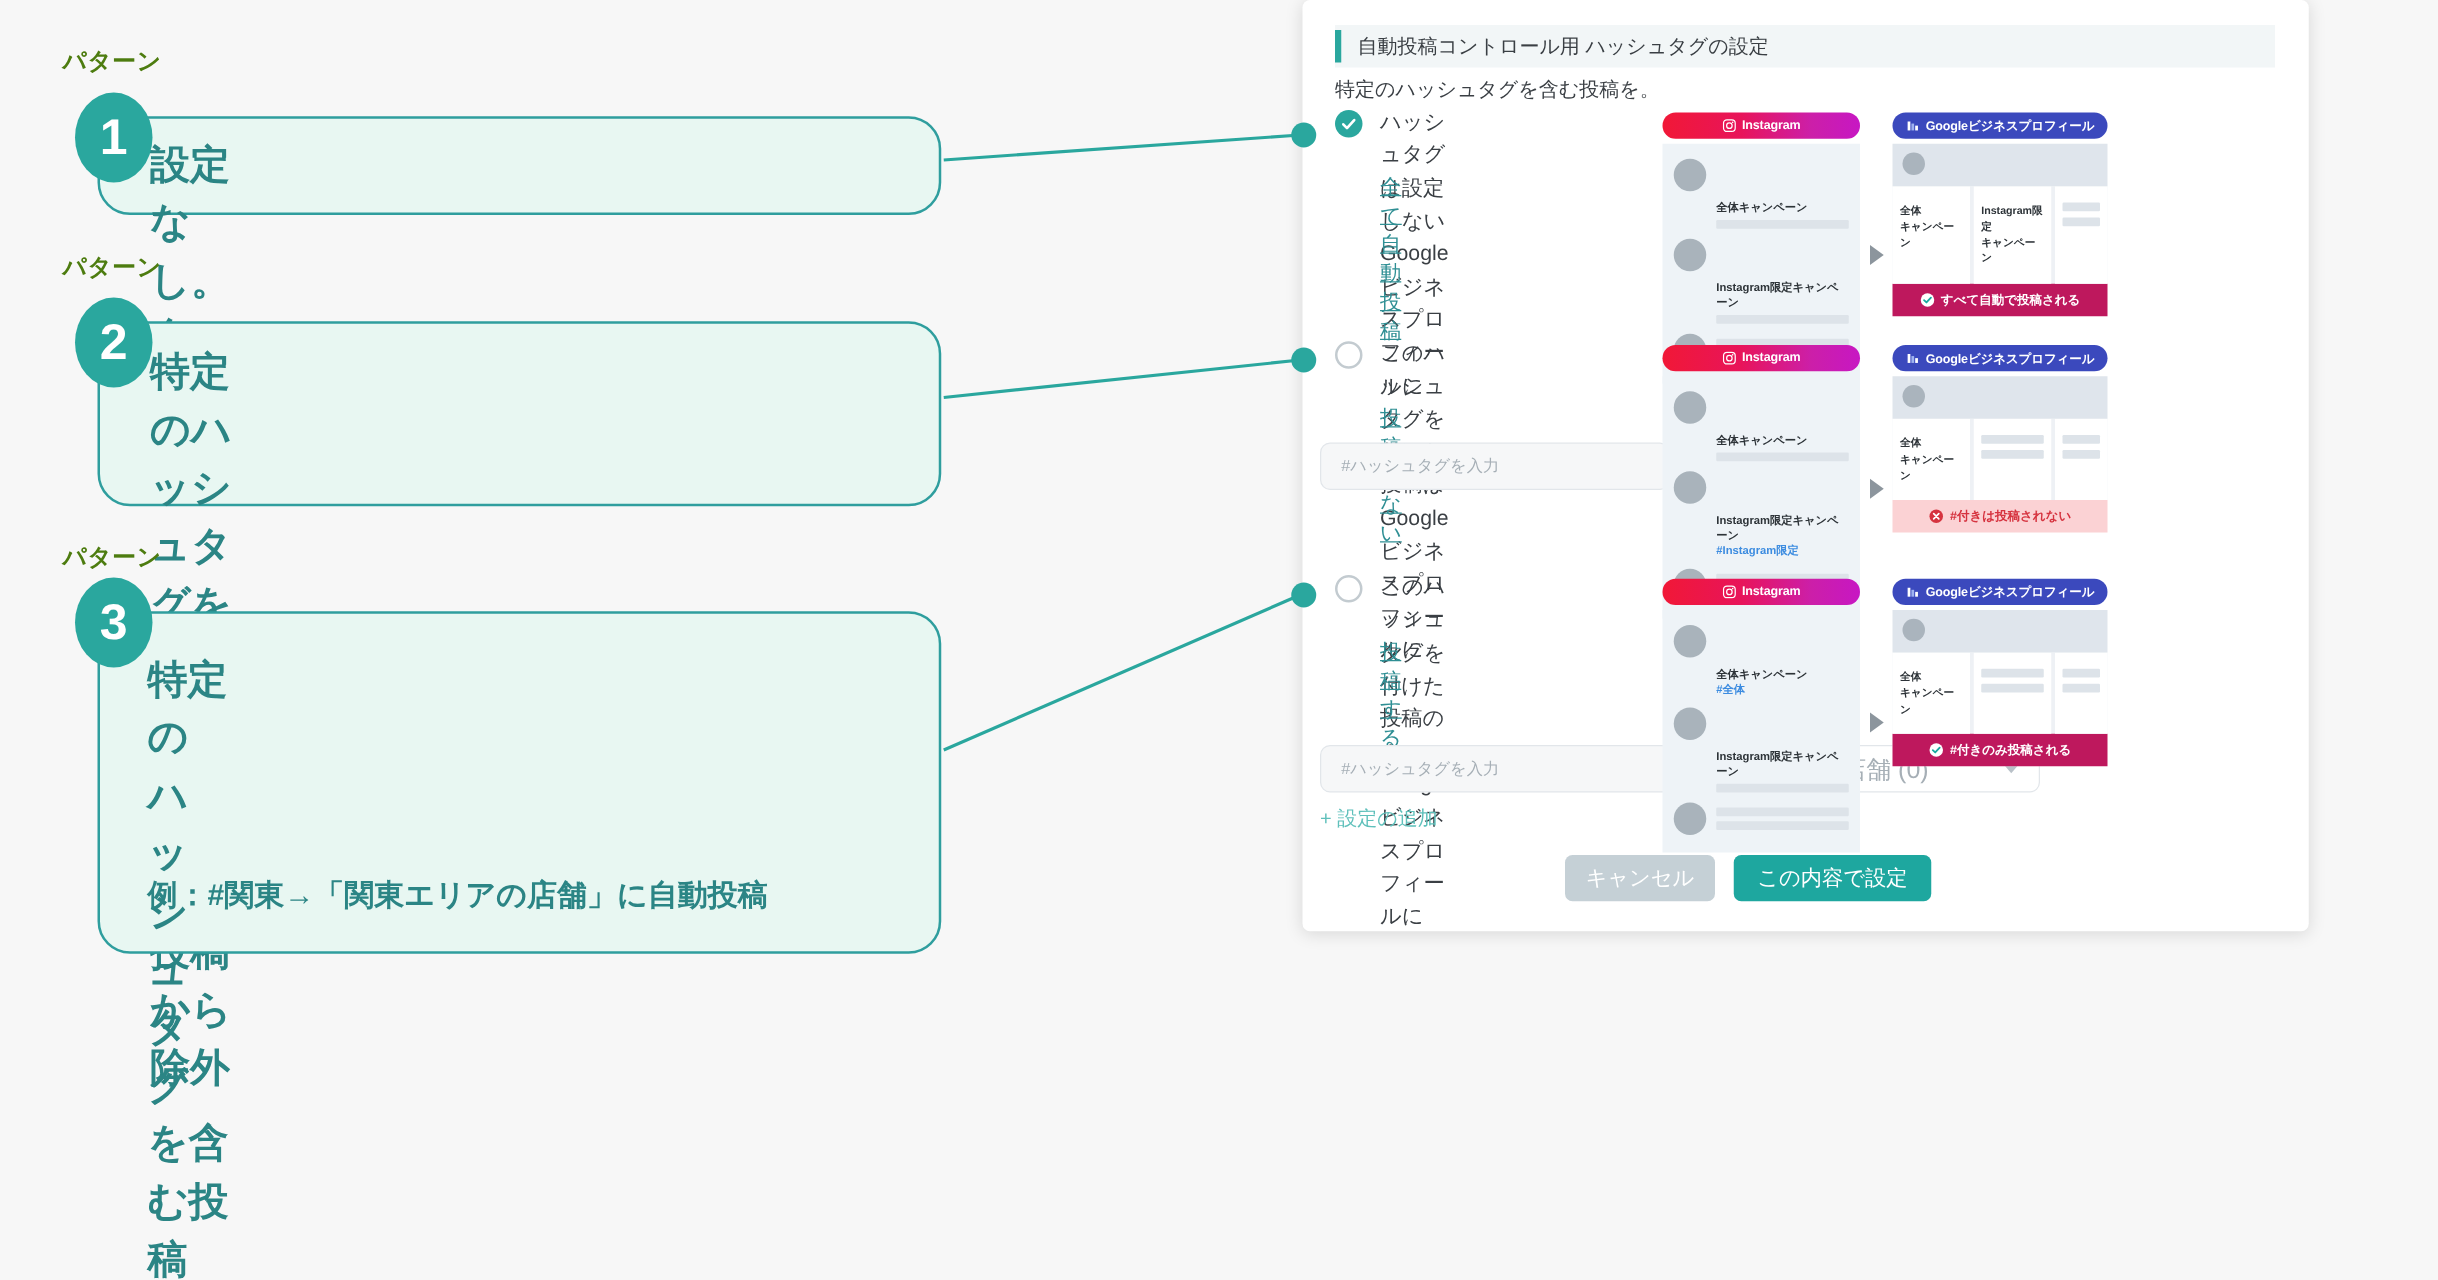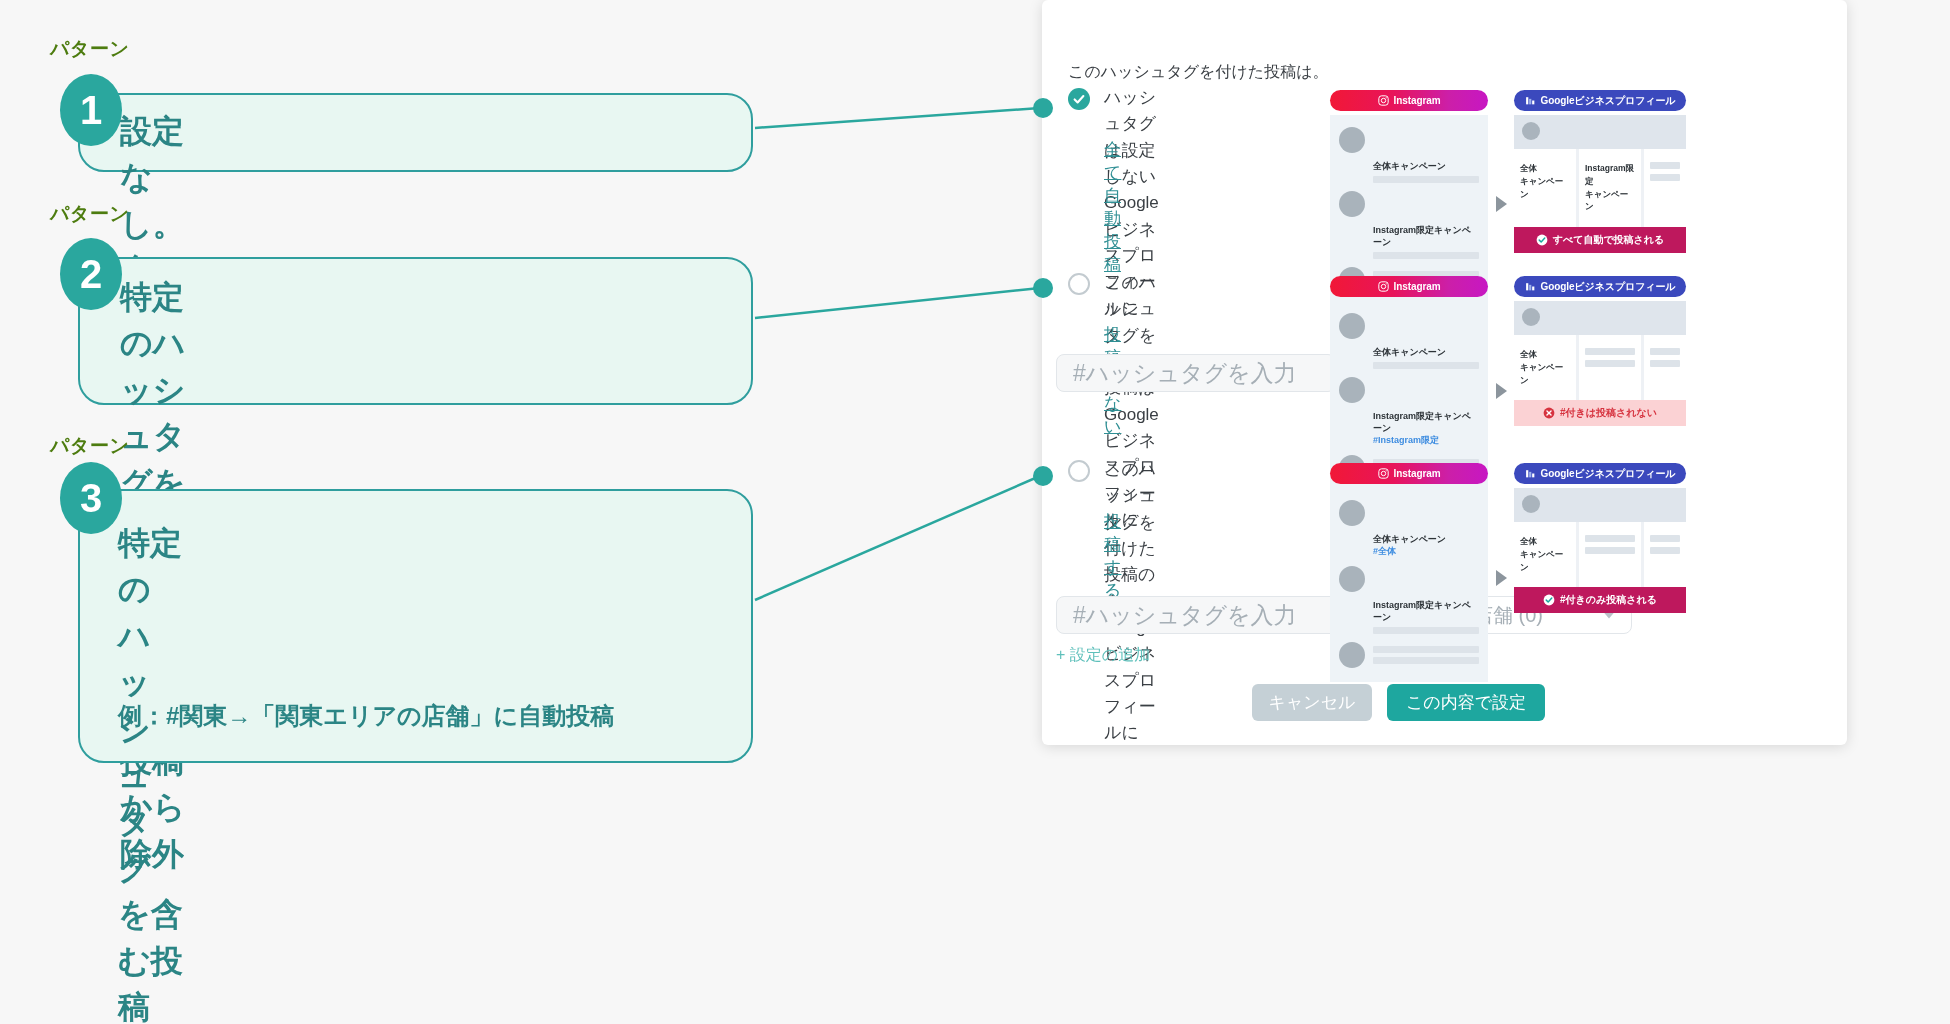--- a/index.html
+++ b/index.html
@@ -145,21 +145,21 @@
   .st-ico { display: inline-flex; }
 
   
   .txt-input {
     position: absolute;
     background: #f6f7f8;
     border: 1.5px solid #e2e6ea;
     border-radius: 8px;
     display: flex; align-items: center;
     padding-left: 16px;
-    font-size: 23px; color: #a6afb6;
+    font-size: 13px; color: #a6afb6;
   }
   .select-box {
     position: absolute;
     background: #fff;
     border: 1.5px solid #e2e6ea;
     border-radius: 8px;
     display: flex; align-items: center;
     padding-left: 14px;
     font-size: 20px; color: #a6afb6;
     gap: 8px;
@@ -217,22 +217,26 @@
     <div class="bubble" style="left:78px; top:489px; width:675px; height:274px;"></div>
     <div class="num-badge" style="left:60px; top:462px;">3</div>
     <div class="bubble-text" style="left:118px; top:520px; font-size:32px;">特定のハッシュタグを含む投稿を、
 選択した店舗のプロフィールにのみ
 自動投稿</div>
     <div class="ex-text" style="left:118px; top:700px;">例：#関東→「関東エリアの店舗」に自動投稿</div>
   </div>
 
   <div class="dialog">
 
-
-    <div class="dlg-sub">このハッシュタグを付けた投稿は。</div>
+    <div class="dlg-title-bar">
+      <div class="dlg-title-accent"></div>
+      <div class="dlg-title-text">自動投稿コントロール用 ハッシュタグの設定</div>
+    </div>
+
+    <div class="dlg-sub">特定のハッシュタグを含む投稿を。</div>
 
     <div class="option-row" style="top:88px;">
       <div class="radio checked">
         <svg viewBox="0 0 16 16">
           <path d="M3 8.5 L6.4 12 L13 4.6" fill="none" stroke="#ffffff" stroke-width="2.4" stroke-linecap="round" stroke-linejoin="round"></path>
         </svg>
       </div>
       <div class="opt-text">ハッシュタグは設定しない
 Google ビジネスプロフィールに</div>
       <a class="opt-link" style="top:50px;">全て自動投稿</a>

